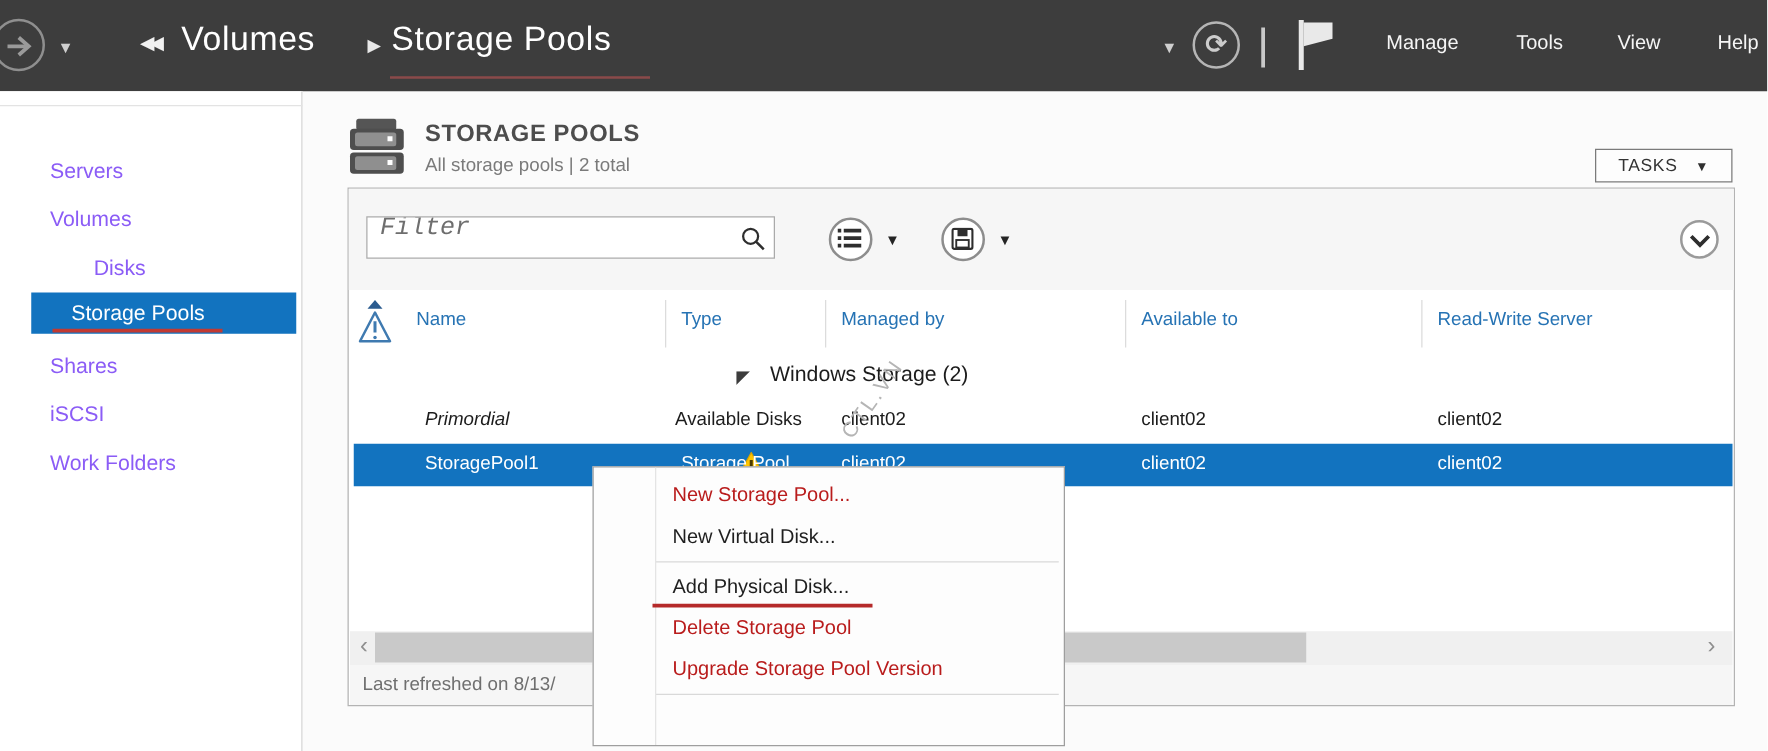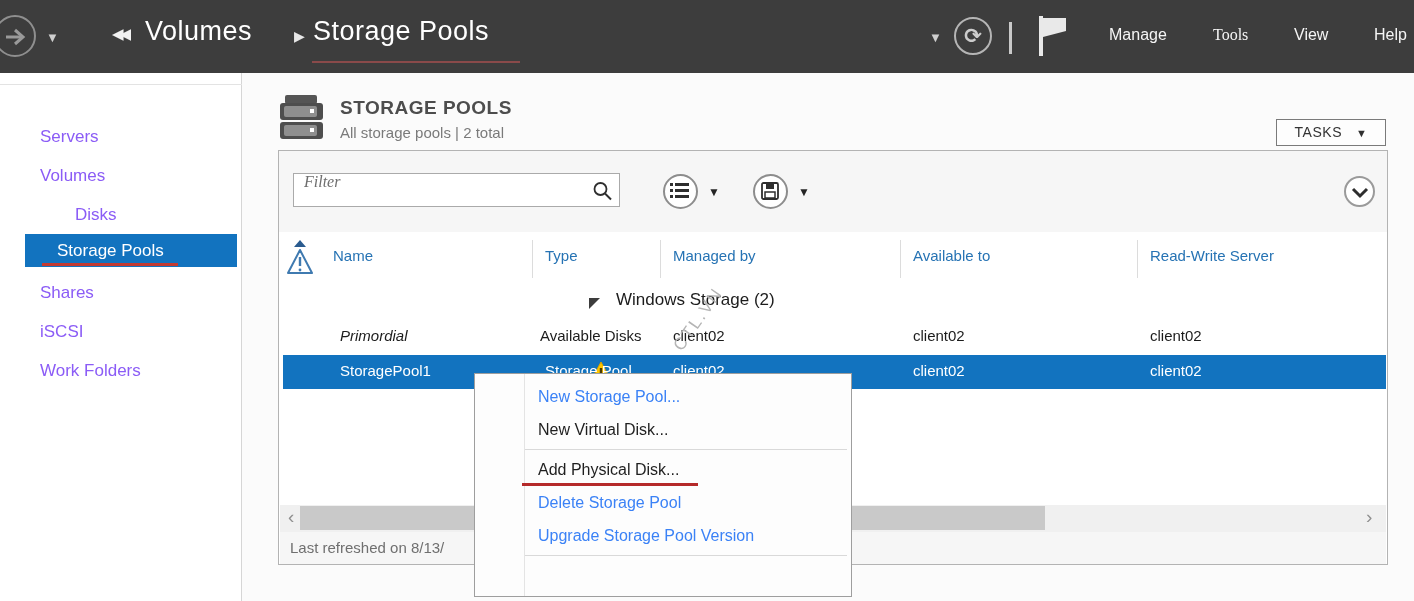--- a/index.html
+++ b/index.html
@@ -30,21 +30,21 @@
   
   .main-title { position:absolute; left:340px; top:97px; font-size:19px; font-weight:bold; color:#4d4d4d; letter-spacing:0.5px; }
   .main-subtitle { position:absolute; left:340px; top:124px; font-size:15px; color:#7a7a7a; }
   .pool-icon { position:absolute; left:277px; top:93px; }
   .tasks-btn { position:absolute; left:1276px; top:119px; width:110px; height:27px; background:#fdfdfd; border:1px solid #7a7a7a; font-size:14px; color:#333; text-align:center; line-height:25px; letter-spacing:0.5px; cursor:default; }
   .tasks-btn .caret { margin-left:14px; font-size:11px; color:#2f2f2f; }
 
   
   .panel { position:absolute; left:278px; top:150px; width:1110px; height:415px; background:#ffffff; border:1px solid #b3b3b3; }
   .toolbar { position:absolute; left:279px; top:151px; width:1108px; height:81px; background:#f6f6f6; }
-  .filter-input { position:absolute; left:293px; top:173px; width:327px; height:34px; border:1px solid #aaaaaa; background:#fff; font-family:Liberation Serif, serif; font-style:italic; font-size:16px; color:#555; padding:0 34px 16px 10px; }
+  .filter-input { position:absolute; left:293px; top:173px; width:327px; height:34px; border:1px solid #aaaaaa; background:#fff; font-family:Liberation Mono, monospace; font-style:italic; font-size:20px; color:#555; padding:0 34px 16px 10px; }
   .filter-input::placeholder { color:#6e6e6e; font-style:italic; }
   .magnifier { position:absolute; left:592px; top:181px; }
   .icon-circle { position:absolute; width:35px; height:35px; border:2px solid #8d8d8d; border-radius:50%; background:#fff; }
   .btn-caret { position:absolute; font-size:12px; color:#242424; cursor:default; }
   .collapse-circle { position:absolute; left:1344px; top:176px; width:31px; height:31px; border:2px solid #9a9a9a; border-radius:50%; background:#fff; }
 
   
   .col-head { position:absolute; top:247px; font-size:15px; color:#2673b4; cursor:default; }
   .col-sep { position:absolute; top:240px; width:1px; height:38px; background:#dcdcdc; }
   .alertsort-icon { position:absolute; left:286px; top:240px; }
@@ -63,21 +63,21 @@
   .statusbar { position:absolute; left:280px; top:532px; width:1106px; height:32px; background:#f6f6f6; }
   .status-text { position:absolute; left:290px; top:539px; font-size:15px; color:#6f6f6f; }
 
   
   .watermark { position:absolute; left:652px; top:290px; width:120px; font-size:17px; letter-spacing:2px; color:#b5b5b5; transform:rotate(-55deg); z-index:5; cursor:default; }
 
   
   .ctx-menu { position:absolute; left:474px; top:373px; width:378px; height:224px; background:#fdfdfd; border:1px solid #9e9e9e; padding-top:6px; z-index:10; }
   .ctx-gutter { position:absolute; left:49px; top:0; width:1px; height:100%; background:#e4e4e4; }
   .ctx-item { height:33px; line-height:33px; padding-left:63px; font-size:16px; color:#1f1f1f; cursor:default; }
-  .ctx-item.disabled { color:#3b82f6; }
+  .ctx-item.disabled { color:#b91c1c; }
   .ctx-sep { height:1px; background:#d9d9d9; margin:3px 4px 3px 49px; }
 
   
   .annot { position:absolute; z-index:20; }
   .annot-topbar { left:312px; top:61px; width:208px; height:2px; background:#8a4a4a; }
   .annot-sidebar { left:42px; top:263px; width:136px; height:3px; background:#c23a32; }
   .annot-menu { left:522px; top:483px; width:176px; height:3px; background:#b52a2a; }
 </style>
 </head>
 <body>
@@ -100,21 +100,21 @@
     <span class="tb-caret" style="left:929px; top:30px;">▼</span>
     <div class="refresh-circle">⟳</div>
     <div class="tb-divider"></div>
     <div class="flag-wrap">
       <svg width="34" height="44" viewBox="0 0 34 44">
         <rect x="3" y="2" width="4" height="40" fill="#e9e9e9"></rect>
         <polygon points="7,4 30,4 30,17 7,23" fill="#e9e9e9"></polygon>
       </svg>
     </div>
     <span class="tb-menu" style="left:1109px;">Manage</span>
-    <span class="tb-menu" style="left:1213px;font-family:Liberation Serif, serif;">Tools</span>
+    <span class="tb-menu" style="left:1213px;">Tools</span>
     <span class="tb-menu" style="left:1294px;">View</span>
     <span class="tb-menu" style="left:1374px;">Help</span>
   </div>
 
   <div class="sidebar">
     <div class="sidebar-topline"></div>
     <div class="side-item lvl1" style="top:49px;">Servers</div>
     <div class="side-item lvl1" style="top:88px;">Volumes</div>
     <div class="side-item lvl2" style="top:127px;">Disks</div>
     <div class="side-item selected" style="top:161px;">Storage Pools</div>

